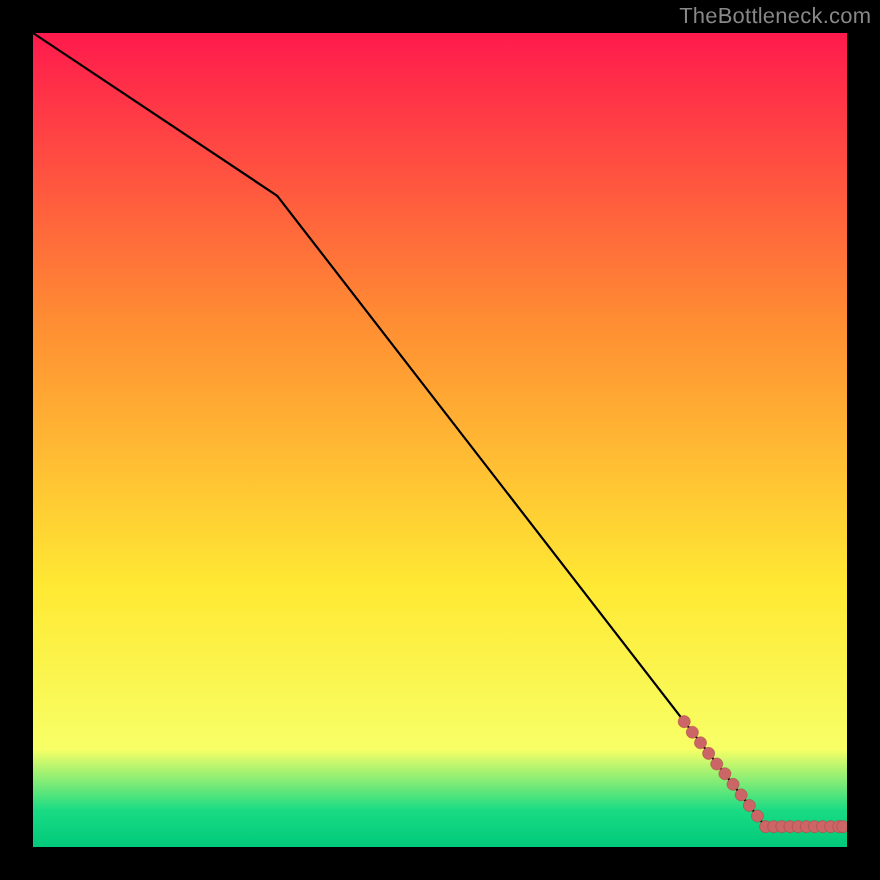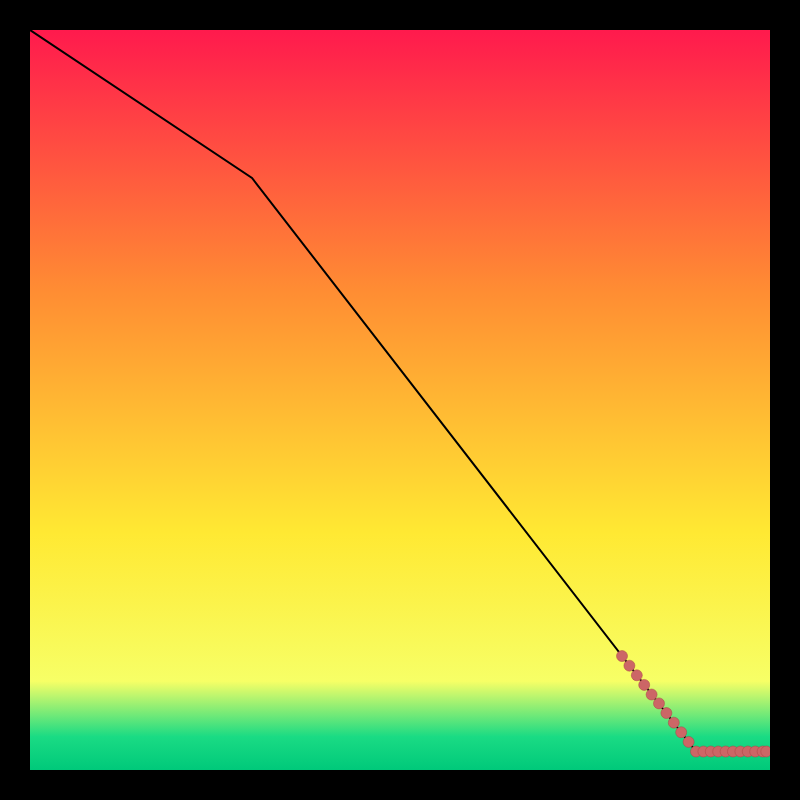--- a/index.html
+++ b/index.html
@@ -37,20 +37,21 @@
   .plot svg {
     display: block;
     width: 740px;
     height: 740px;
   }
 </style>
 </head>
 <body>
 
 <div class="frame">
+  <div class="watermark">TheBottleneck.com</div>
 
   <div class="plot">
     <svg viewBox="0 0 740 740" preserveAspectRatio="none">
       <defs>
         <linearGradient id="bg-grad" x1="0" y1="0" x2="0" y2="1">
             <stop offset="0%" stop-color="#ff1a4d"></stop>
             <stop offset="35%" stop-color="#ff8c33"></stop>
             <stop offset="68%" stop-color="#ffe933"></stop>
             <stop offset="88%" stop-color="#f7ff66"></stop>
             <stop offset="95.5%" stop-color="#1adb84"></stop>

